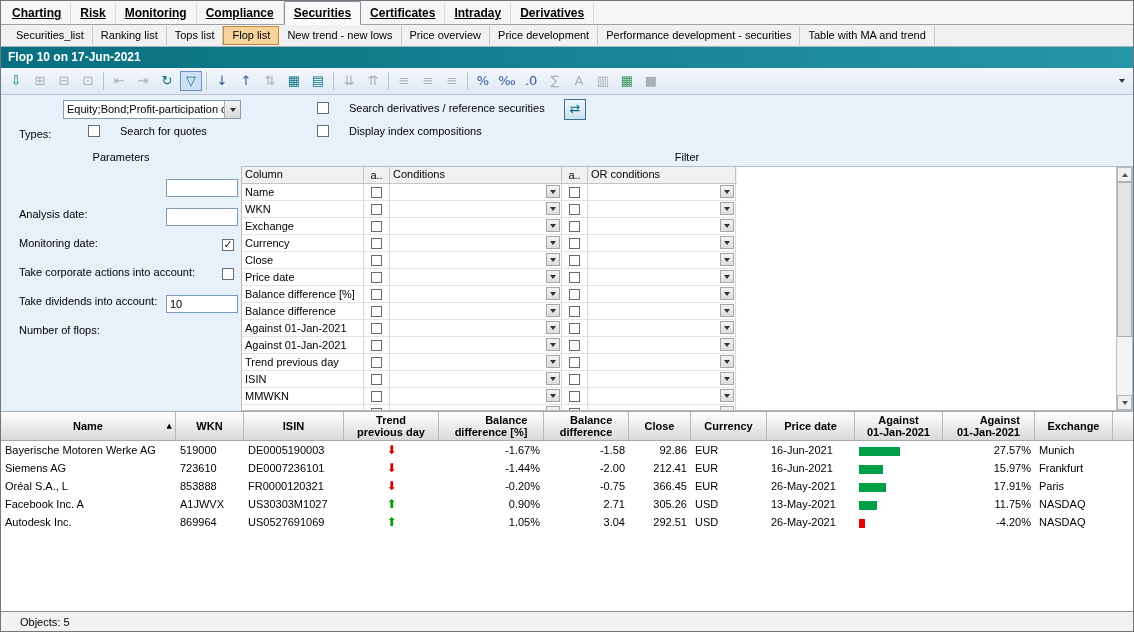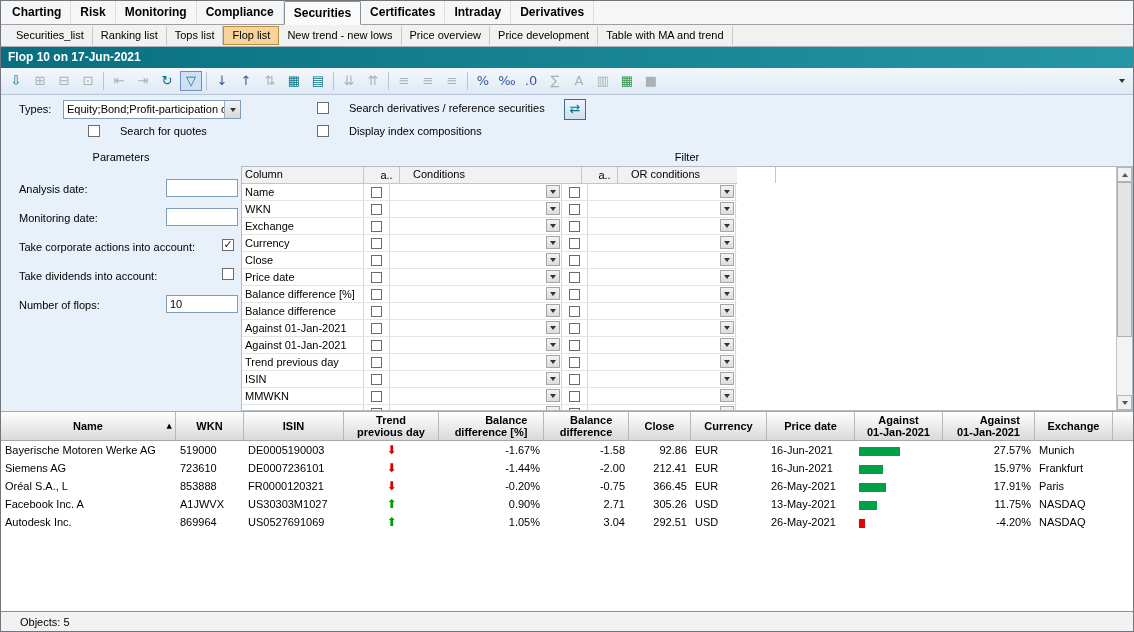--- a/index.html
+++ b/index.html
@@ -1,20 +1,20 @@
 <!DOCTYPE html>
 <html><head>
 <meta charset="utf-8">
 <style>
   *{margin:0;padding:0;box-sizing:border-box;}
   body{margin:0;background:#d4d0c8;font-family:"Liberation Sans","DejaVu Sans",sans-serif;}
   .window{position:relative;width:1134px;height:632px;background:#fff;border:1px solid #6f767e;overflow:hidden;font-size:11px;color:#000;}
 
   
-  .menubar{display:flex;height:24px;background:#f6f6f6;border-bottom:1px solid #9aa0a6;padding-left:2px;align-items:flex-start;}
+  .menubar{display:flex;height:24px;background:#f6f6f6;border-bottom:1px solid #9aa0a6;padding-left:2px;align-items:flex-end;text-decoration:underline;}
   .tab{padding:0 9px;line-height:22px;font-weight:bold;font-size:12px;border-right:1px solid #dcdcdc;cursor:default;white-space:nowrap;}
   .tab.active{border:1px solid #8a9099;border-bottom:1px solid #fafafa;background:#fafafa;margin-bottom:-1px;border-radius:2px 2px 0 0;}
 
   
   .subtabs{display:flex;height:22px;background:#f1f1f1;border-bottom:1px solid #aab2bc;align-items:center;padding-left:7px;}
   .stab{padding:0 8px;line-height:19px;border-right:1px solid #c9c9c9;white-space:nowrap;cursor:default;}
   .stab.active{background:#f6d39b;border:1px solid #b98c3e;line-height:17px;}
 
   
   .titlebar{height:21px;line-height:21px;padding-left:7px;background:linear-gradient(to right,#086f80,#2596a6);color:#fff;font-weight:bold;font-size:12px;}
@@ -25,21 +25,21 @@
   .tbtn.teal{color:#0b7384;}
   .tbtn.dis{color:#a9b0b8;}
   .tbtn.col{color:#35599c;}
   .tbtn.col2{color:#2f8f4e;}
   .tbtn.active{background:#cfe0f2;border:1px solid #6a92c4;line-height:17px;}
   .tsep{width:1px;height:18px;background:#b9c3cf;margin:0 3px;}
   .tb-overflow{margin-left:auto;width:16px;height:20px;display:flex;align-items:center;justify-content:center;}
 
   
   .formarea{position:relative;height:56px;background:#e8f1fa;}
-  .flabel{position:absolute;white-space:nowrap;}
+  .flabel{position:absolute;white-space:nowrap;margin-top:25px;}
   .combo{position:absolute;left:62px;top:5px;width:178px;height:19px;background:#fff;border:1px solid #7f9db9;display:flex;cursor:default;}
   .combo-text{flex:1;padding:2px 3px;white-space:nowrap;overflow:hidden;}
   .combo-btn{width:16px;background:linear-gradient(#f4f4f4,#d8d8d8);border-left:1px solid #9ab0c0;display:flex;align-items:center;justify-content:center;}
   .ddarrow{width:0;height:0;border-left:3px solid transparent;border-right:3px solid transparent;border-top:4px solid #333;}
   .chkitem{position:absolute;display:flex;align-items:flex-start;gap:20px;white-space:nowrap;margin-left:30px;}
   .cb{width:12px;height:12px;background:#fff;border:1px solid #6b6b6b;display:inline-flex;align-items:center;justify-content:center;flex:none;}
   .cb .ck{font-size:11px;font-weight:bold;color:#1a1a1a;line-height:10px;position:relative;top:-1px;}
   .applybtn{position:absolute;left:563px;top:4px;width:22px;height:21px;background:linear-gradient(#eef5fb,#cfe0ee);border:1px solid #3c6e8f;color:#0a7482;font-size:13px;line-height:18px;text-align:center;font-family:"DejaVu Sans",sans-serif;cursor:default;}
 
   
@@ -48,21 +48,21 @@
   .ph-filter{position:absolute;left:240px;right:0;text-align:center;}
 
   
   .midarea{display:flex;height:245px;background:#e8f1fa;}
   .params{position:relative;width:240px;flex:none;}
   .params .flabel{left:18px;}
   .txt{position:absolute;left:165px;width:72px;height:18px;border:1px solid #7f9db9;background:#fff;font-size:11px;padding:0 3px;font-family:"Liberation Sans",sans-serif;}
   .pcb{position:absolute;left:221px;}
 
   .fgrid{flex:1;position:relative;background:#fff;border:1px solid #b2bcc6;overflow:hidden;}
-  .fhead{display:flex;width:495px;height:17px;background:#f1f1f1;border-bottom:1px solid #c5c5c5;gap:10px;}
+  .fhead{display:flex;width:495px;height:17px;background:#f1f1f1;border-bottom:1px solid #c5c5c5;}
   .fh{border-right:1px solid #c5c5c5;padding:1px 3px;white-space:nowrap;overflow:hidden;}
   .fw-name{width:122px;flex:none;}
   .fw-chk{width:26px;flex:none;display:flex;align-items:center;justify-content:center;}
   .fw-cond{width:172px;flex:none;}
   .fw-or{width:148px;flex:none;}
   .frow{display:flex;width:495px;height:17px;border-bottom:1px solid #e4e4e4;}
   .fc{border-right:1px solid #d8d8d8;padding:1px 3px;display:flex;align-items:center;white-space:nowrap;overflow:hidden;}
   .fcell-dd{position:relative;}
   .fcb{width:11px;height:11px;}
   .ddbtn{position:absolute;right:1px;top:1px;width:14px;height:13px;background:linear-gradient(#f4f4f4,#ddd);border:1px solid #a5a5a5;display:flex;align-items:center;justify-content:center;}
@@ -118,20 +118,21 @@
   </div>
 
   <div class="subtabs">
     <div class="stab">Securities_list</div>
     <div class="stab">Ranking list</div>
     <div class="stab">Tops list</div>
     <div class="stab active">Flop list</div>
     <div class="stab">New trend - new lows</div>
     <div class="stab">Price overview</div>
     <div class="stab">Price development</div>
+    <div class="stab">Performance development - securities</div>
     <div class="stab">Table with MA and trend</div>
   </div>
 
   <div class="titlebar">Flop 10 on 17-Jun-2021</div>
 
   <div class="toolbar">
     <div class="tbtn teal">⇩</div>
     <div class="tbtn dis">⊞</div>
     <div class="tbtn dis">⊟</div>
     <div class="tbtn dis">⊡</div>

